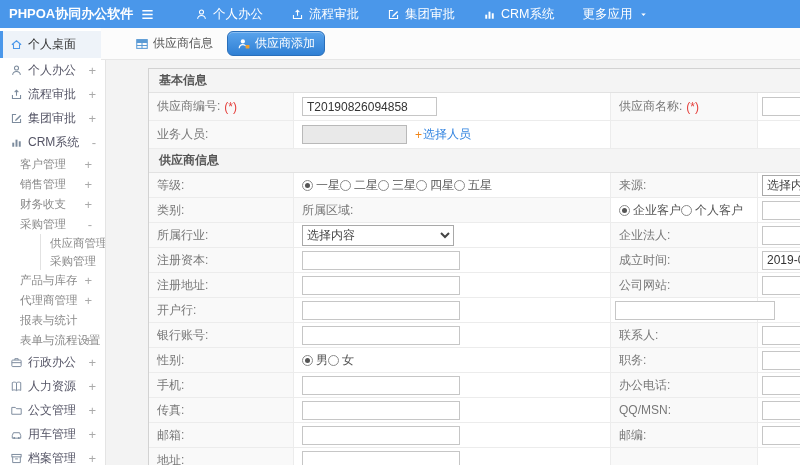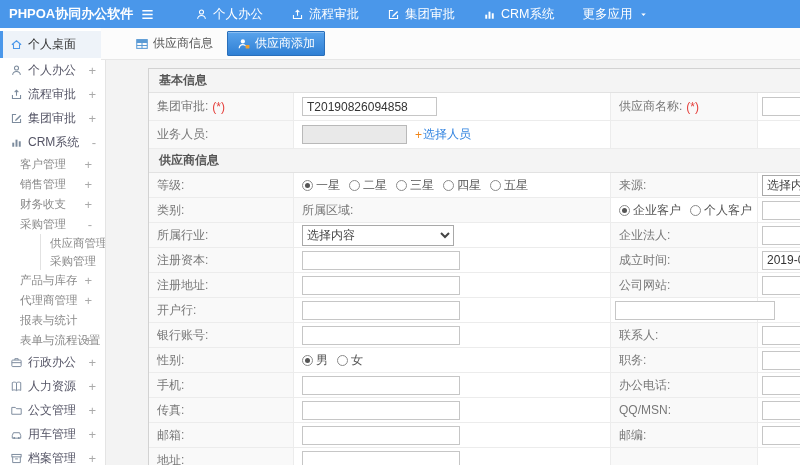--- a/index.html
+++ b/index.html
@@ -28,37 +28,37 @@
   .side-children .expand{right:13px}
   .side-grand{margin-left:40px;border-left:1px solid #e2e2e2}
   .side-grand .side-item{height:18px;padding-left:9px;color:#8a8a8a;font-size:11.5px}
 
   
   .content{position:absolute;left:101px;top:28px;right:0;bottom:0;overflow:visible}
   .tabbar{height:32px;background:#fcfcfc;border-bottom:1px solid #e7e7e7;display:flex;align-items:center;padding-left:28px;gap:8px}
   .tab{display:flex;align-items:center;gap:4px;cursor:pointer;color:#555;padding:3px 6px;white-space:nowrap}
   .tab .ic{color:#5b9bd5}
   .tab .ic svg{width:14px;height:14px}
-  .tab.active{background:linear-gradient(var(--tab-grad-top,#59a3ec),var(--tab-grad-bottom,#3080d4));border:1px solid var(--tab-border,#2a6fba);border-radius:1px;color:#fff;padding:3px 9px;box-shadow:inset 0 1px 0 rgba(255,255,255,.3)}
+  .tab.active{background:linear-gradient(var(--tab-grad-top,#59a3ec),var(--tab-grad-bottom,#3080d4));border:1px solid var(--tab-border,#2a6fba);border-radius:6px;color:#fff;padding:3px 9px;box-shadow:inset 0 1px 0 rgba(255,255,255,.3)}
 
   
   .form-panel{position:absolute;left:47px;top:40px;width:760px;background:#fff;border:1px solid #d2d2d2}
   .sec-title{background:#f4f4f4;border-bottom:1px solid #e2e2e2;height:24px;display:flex;align-items:center;padding-left:10px;font-weight:bold;color:#555}
   .frow{display:grid;grid-template-columns:145px 317px 147px 151px;border-bottom:1px solid #ececec}
   .cell{display:flex;align-items:center;padding:0 8px;min-height:24px;overflow:visible;white-space:nowrap}
   .s1 .cell{min-height:27px}
   .cell.lab{background:#f9f9f9;border-right:1px solid #ececec;color:#777}
   .cell.fld{border-right:1px solid #ececec}
   .frow .cell:nth-child(4){border-right:none}
   .cell.fld.right{padding:0 4px}
   .req{color:var(--required,#e5403c);margin-left:4px}
   input[type=text]{height:19px;border:1px solid #c6c6c6;padding:1px 4px;font-size:12px;font-family:inherit;color:#333;background:#fff}
   input[type=text].dis{background:#e9e9e9;border-color:#b9b9b9}
   select{height:21px;border:1px solid #a9a9a9;font-size:12px;font-family:inherit;color:#444;background:#fff}
-  .radios{display:flex;align-items:flex-end;gap:9px}
+  .radios{display:flex;align-items:flex-end;}
   .ropt{display:flex;align-items:center;gap:3px;color:#555;cursor:pointer}
   .rdot{width:11px;height:11px;border:1px solid #8b8b8b;border-radius:50%;position:relative;background:#fff;flex:none}
   .rdot.on::after{content:"";position:absolute;left:2px;top:2px;width:5px;height:5px;border-radius:50%;background:#555}
   .plus{color:var(--plus,#f08519);margin:0 1px 0 8px}
   a.sel-link{color:var(--link,#3384e0);text-decoration:none;cursor:pointer}
 </style>
 </head>
 <body>
 
 <div class="topbar">
@@ -283,21 +283,21 @@
           </svg>
         </span>
         <span>供应商添加</span>
       </div>
     </div>
   <div class="form-panel" id="formpanel">
       <div class="sec-title">基本信息</div>
       <div class="sec s1">
         <div class="frow">
           <div class="cell lab">
-            <span>集团审批:</span>
+            <span>供应商编号:</span>
             <span class="req">(*)</span>
           </div>
           <div class="cell fld left">
             <input type="text" value="T20190826094858" style="width: 135px;">
           </div>
           <div class="cell lab">
             <span>供应商名称:</span>
             <span class="req">(*)</span>
           </div>
           <div class="cell fld right">

